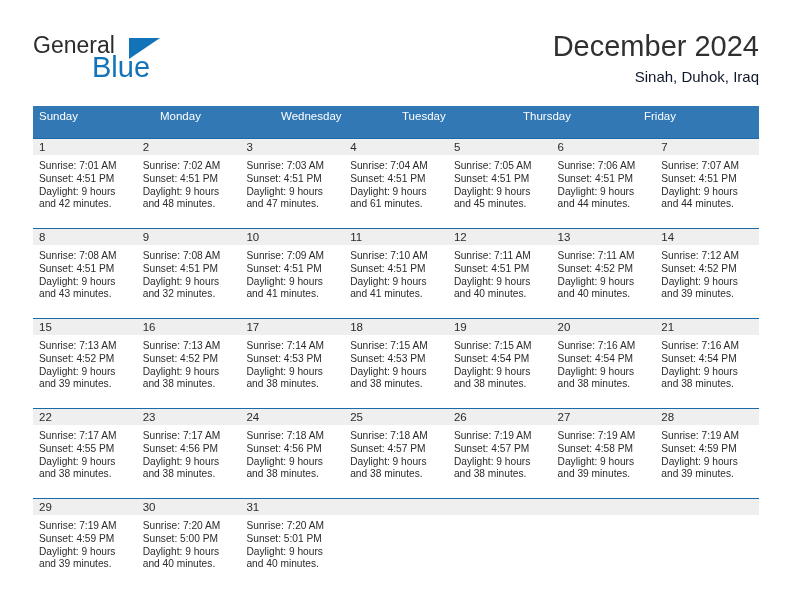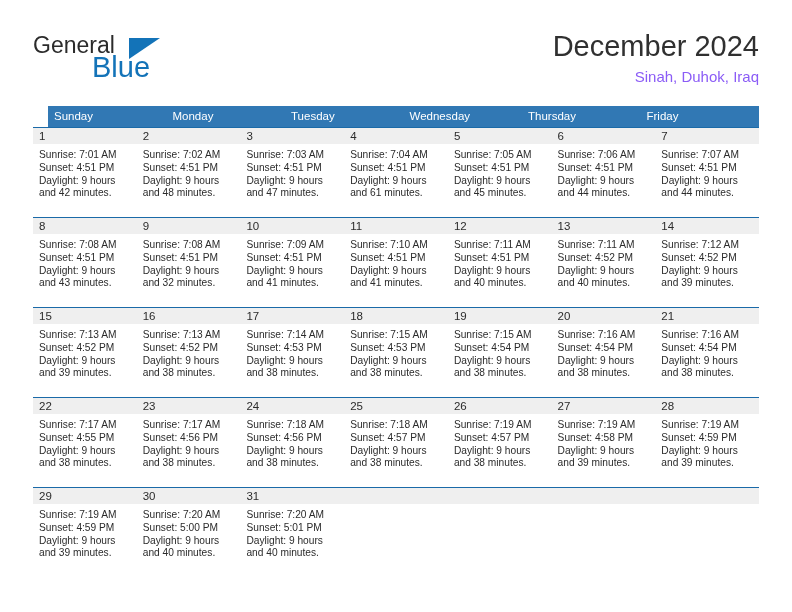--- a/index.html
+++ b/index.html
@@ -70,38 +70,37 @@
     text-align: right;
   }
   .month-title {
     font-size: 29px;
     color: #303030;
     line-height: 36px;
     white-space: nowrap;
   }
   .location-title {
     font-size: 15px;
-    color: #8b5cf6;
+    color: #0f172a;
     line-height: 22px;
     margin-top: 2px;
     white-space: nowrap;
   }
 
   
   .calendar {
     position: absolute;
     left: 33px;
     top: 106px;
     width: 726px;
   }
   .weekday-row {
     display: flex;
     background: #3178b4;
-    height: 21px;
-    margin-left: 15px;
+    height: 32px;
   }
   .weekday {
     flex: 1 1 0;
     color: #ffffff;
     font-size: 11.5px;
     line-height: 21px;
     padding-left: 6px;
     box-sizing: border-box;
     white-space: nowrap;
   }
@@ -159,22 +158,22 @@
       <div class="location-title">Sinah, Duhok, Iraq</div>
     </div>
 
   </div>
 
   <div class="calendar">
 
     <div class="weekday-row">
       <div class="weekday">Sunday</div>
       <div class="weekday">Monday</div>
+      <div class="weekday">Wednesday</div>
       <div class="weekday">Tuesday</div>
-      <div class="weekday">Wednesday</div>
       <div class="weekday">Thursday</div>
       <div class="weekday">Friday</div>
     </div>
 
     <div class="week-row">
       <div class="day-cell">
         <div class="day-band">
             <div class="day-number">1</div>
           </div>
         <div class="day-body">

